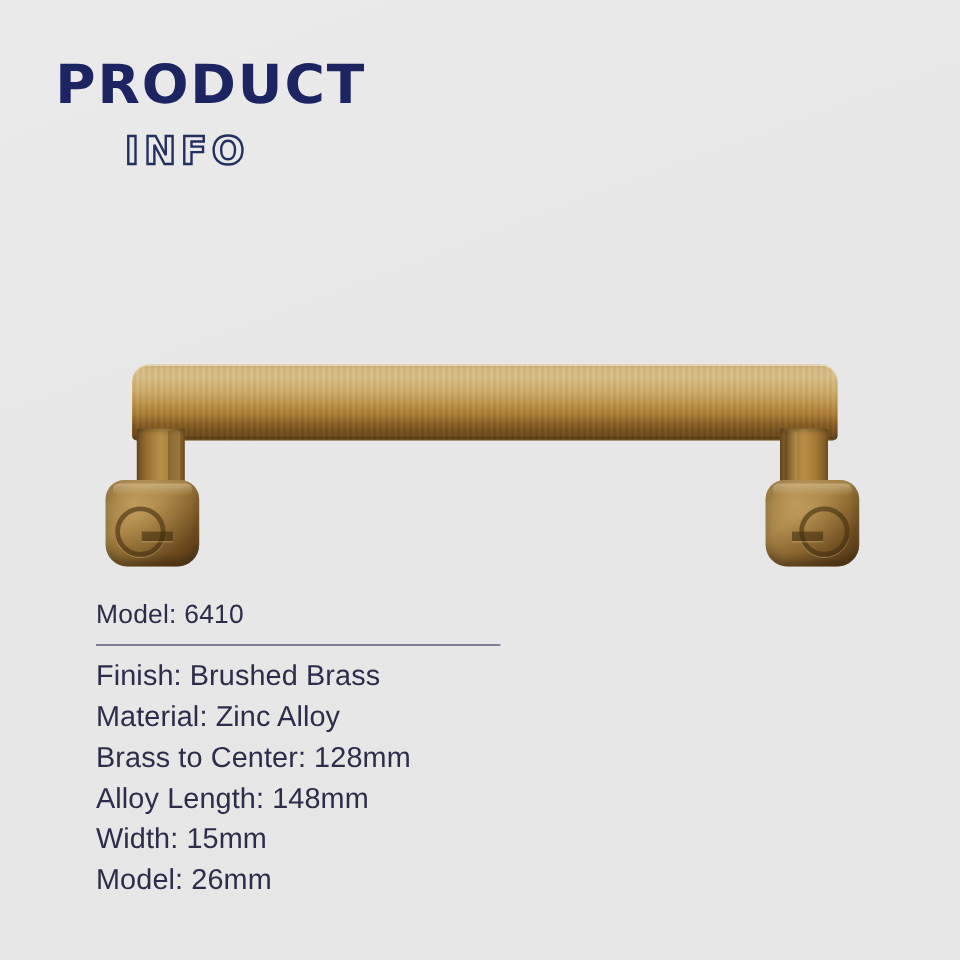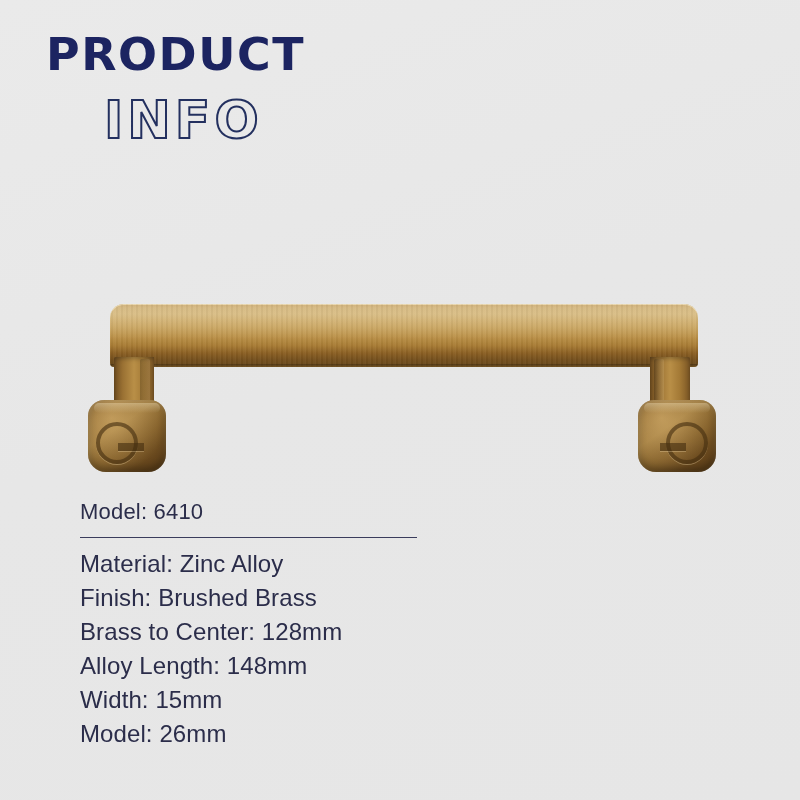--- a/index.html
+++ b/index.html
@@ -18,21 +18,21 @@
   .page {
     position: absolute;
     inset: 0;
     background: linear-gradient(160deg, #eaeaea 0%, #e7e7e7 45%, #e6e6e6 100%);
   }
 
   
   .header {
     position: absolute;
     left: 0;
-    top: 0;
+    top: 16px;
     width: 100%;
     height: 160px;
     text-decoration: underline;
   }
   .title-main {
     position: absolute;
     left: 46px;
     top: 32px;
     font-family: "DejaVu Sans", sans-serif;
     font-size: 45px;
@@ -41,21 +41,21 @@
     color: #1c2461;
     line-height: 1;
     transform: scaleX(1.02);
     transform-origin: left center;
   }
   .title-sub {
     position: absolute;
     left: 104px;
     top: 94px;
     font-family: "DejaVu Sans", sans-serif;
-    font-size: 52px;
+    font-size: 32px;
     font-weight: bold;
     letter-spacing: 4px;
     line-height: 1;
     color: transparent;
     -webkit-text-stroke: 2px #23305f;
     text-shadow: none;
   }
 
   
   .product-stage {
@@ -282,22 +282,22 @@
         <div class="groove-bar"></div>
       </div>
 
     </div>
   </div>
 
   <div class="specs">
     <div class="model-line">Model: 6410</div>
     <div class="divider"></div>
     <ul class="spec-list">
+      <li>Finish: Brushed Brass</li>
       <li>Material: Zinc Alloy</li>
-      <li>Finish: Brushed Brass</li>
       <li>Brass to Center: 128mm</li>
       <li>Alloy Length: 148mm</li>
       <li>Width: 15mm</li>
       <li>Model: 26mm</li>
     </ul>
   </div>
 
 </div>
 
 </body></html>

